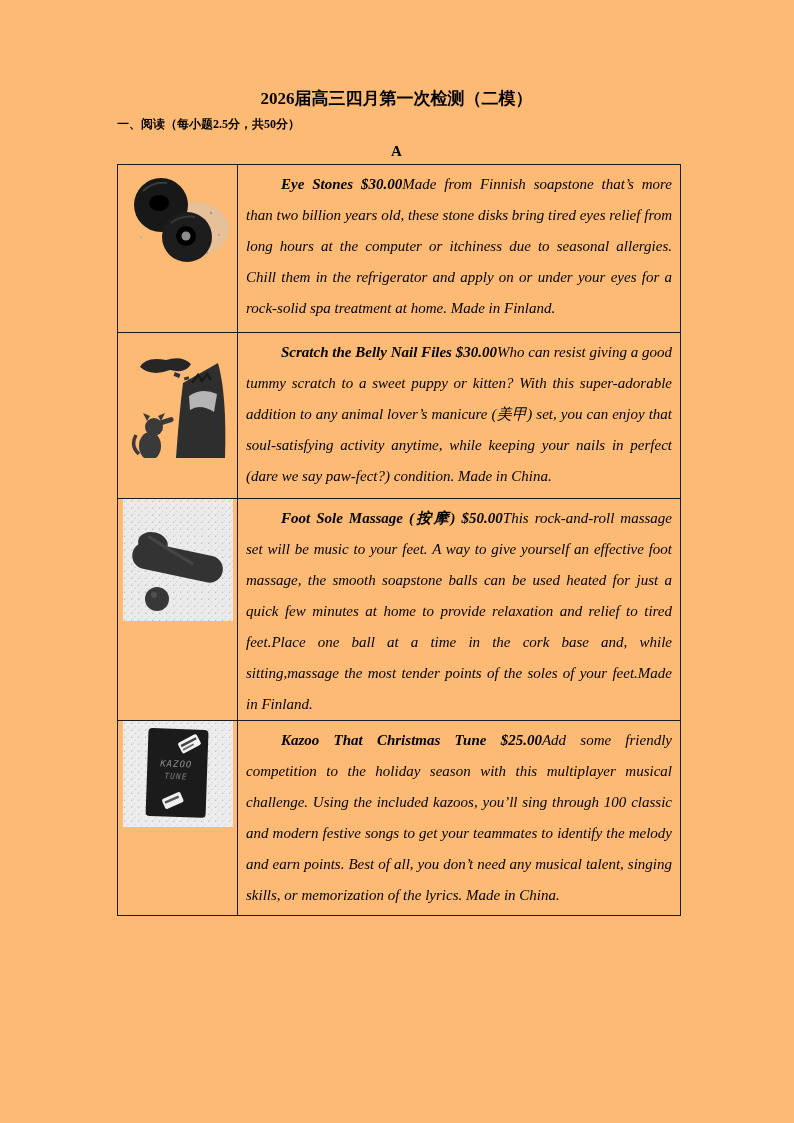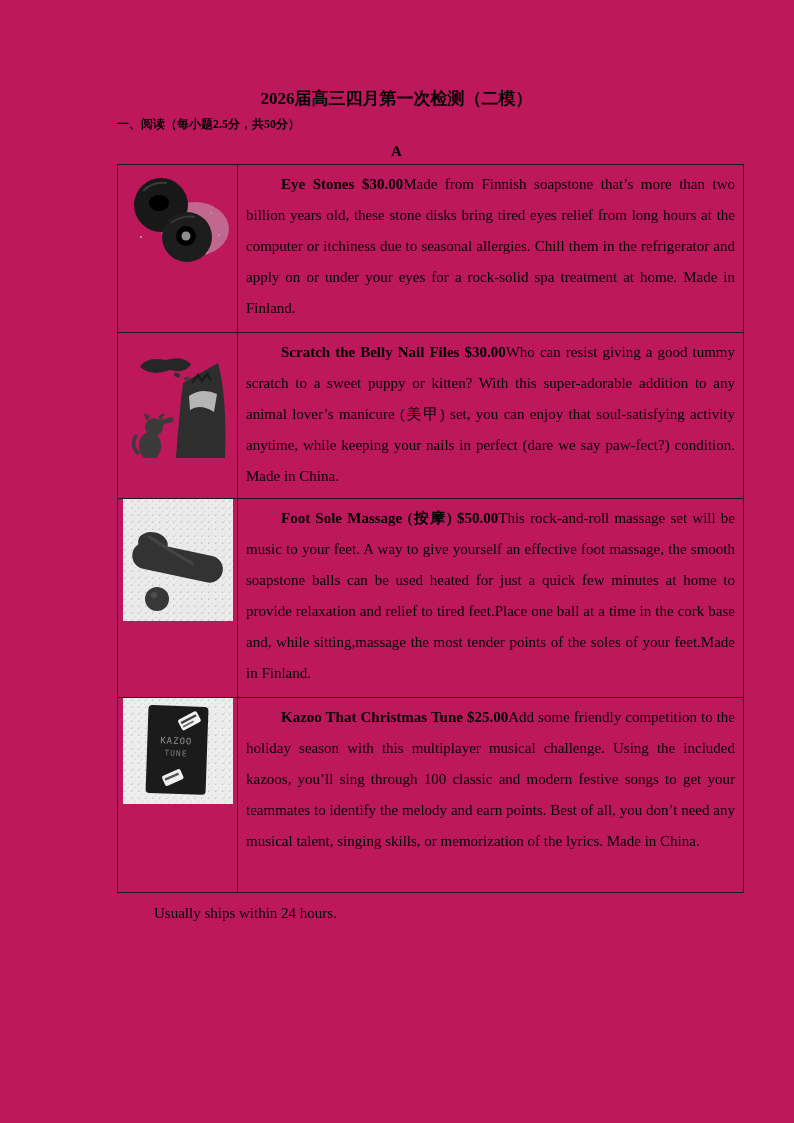--- a/index.html
+++ b/index.html
@@ -1,38 +1,38 @@
 <!DOCTYPE html>
 <html><head>
 <meta charset="utf-8">
 <style>
   * { margin:0; padding:0; box-sizing:border-box; }
   html,body { background:#888; }
   .page {
-    width:794px; height:1123px; margin:0 auto; background:#be185d;
+    width:794px; height:1123px; margin:0 auto; background:#fdba74;
     font-family:"Liberation Serif", serif; color:#000;
     padding:88px 118px 0 117px; overflow:hidden; position:relative;
   }
   .doc-title {
     font-size:17px; font-weight:bold; text-align:center;
     line-height:22px; font-family:"Liberation Serif", serif;
   }
   .section-heading {
     font-size:12px; font-weight:bold; line-height:25px; margin-top:2px;
     font-family:"Liberation Serif", serif;
   }
   .passage-label {
     font-size:15px; font-weight:bold; text-align:center; line-height:25px; margin-top:2px;
   }
   .intro {
     font-size:15px; line-height:31px; text-align:justify;
     text-indent:37px; margin:2px 0 8px 0;
   }
   table.products {
-    border-collapse:collapse; width:627px; table-layout:fixed;
+    border-collapse:collapse; width:564px; table-layout:fixed;font-style:italic;
   }
   table.products td {
     border:1.5px solid #1c1c1c; vertical-align:top;
   }
   td.img-cell { width:120px; vertical-align:middle; text-align:center; }
   td.text-cell { padding:4px 8px 0 8px; }
   .cell-text {
     font-size:15px; line-height:31px; text-align:justify; text-indent:35px;
   }
   .footer-heading { font-size:15px; font-weight:bold; line-height:24px; margin-top:10px; }
@@ -156,15 +156,14 @@
         </svg>
       </td>
       <td class="text-cell">
         <p class="cell-text"><b>Kazoo That Christmas Tune $25.00</b><span>Add some friendly competition to the holiday season with this multiplayer musical challenge. Using the included kazoos, you’ll sing through 100 classic and modern festive songs to get your teammates to identify the melody and earn points. Best of all, you don’t need any musical talent, singing skills, or memorization of the lyrics. Made in China.</span></p>
       </td>
     </tr>
 
     </tbody>
   </table>
 
-  <div class="footer-text">Usually ships within 24 hours.</div>
 
 </div>
 
 </body></html>

